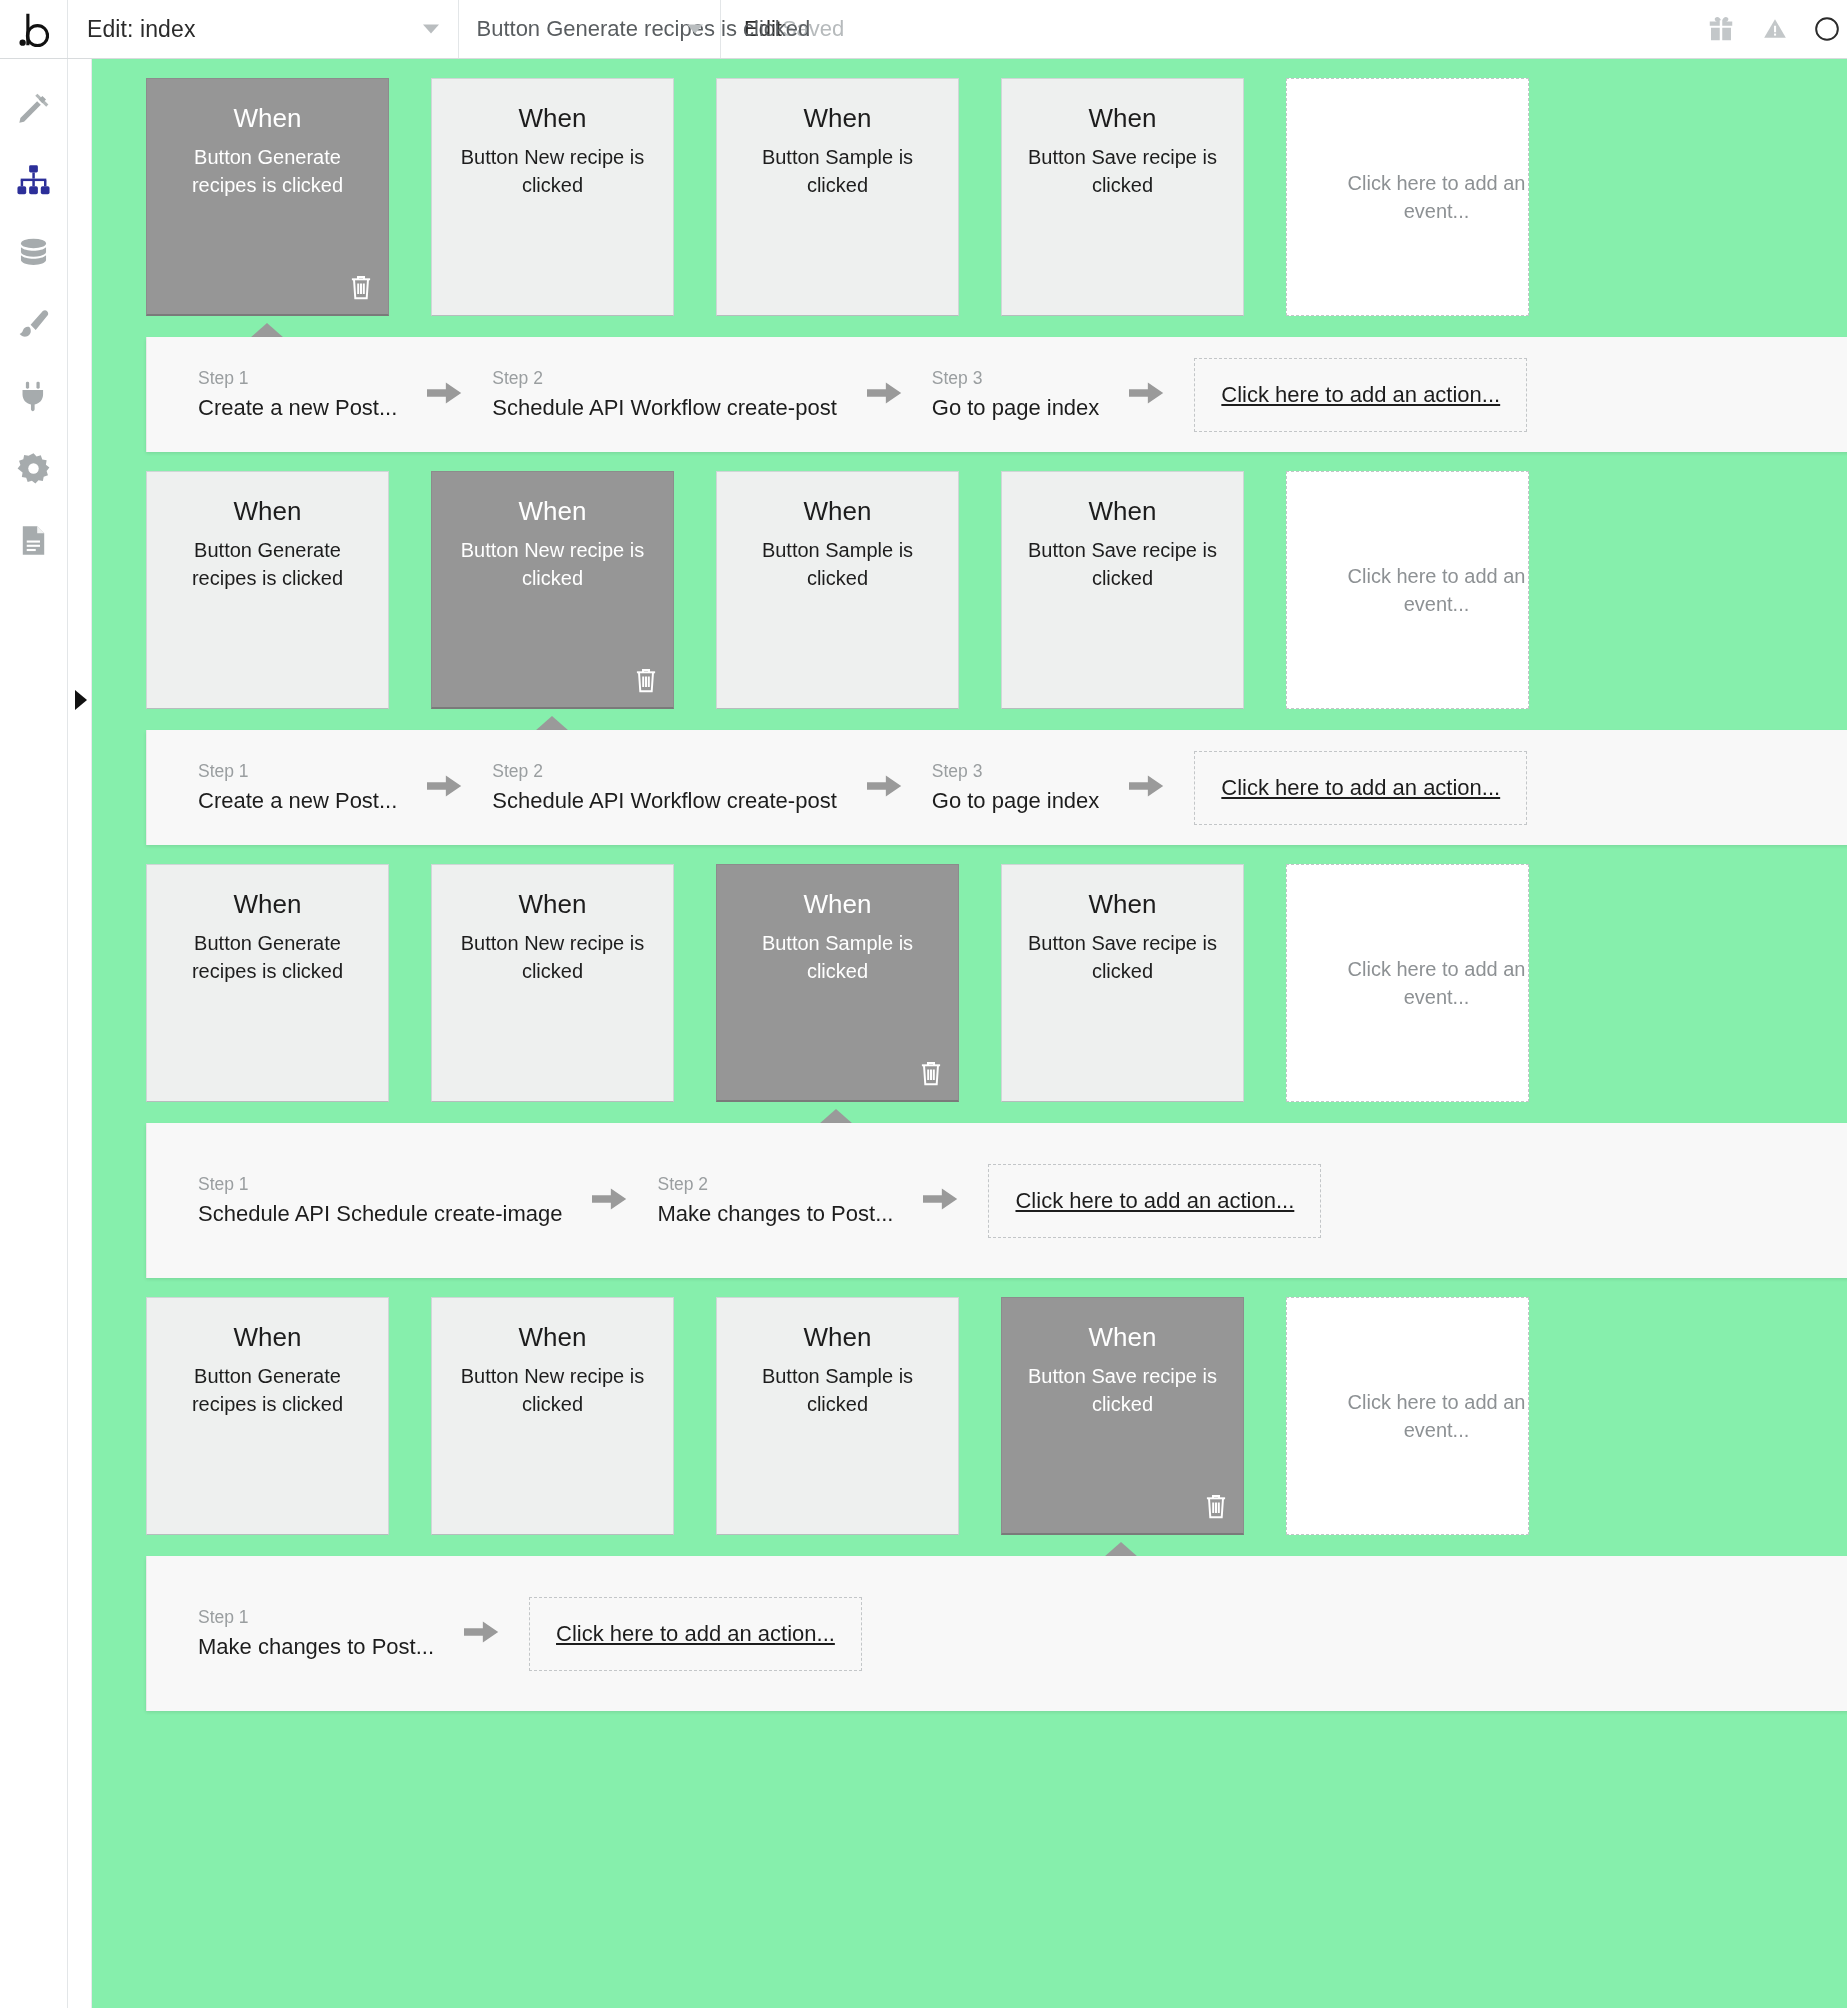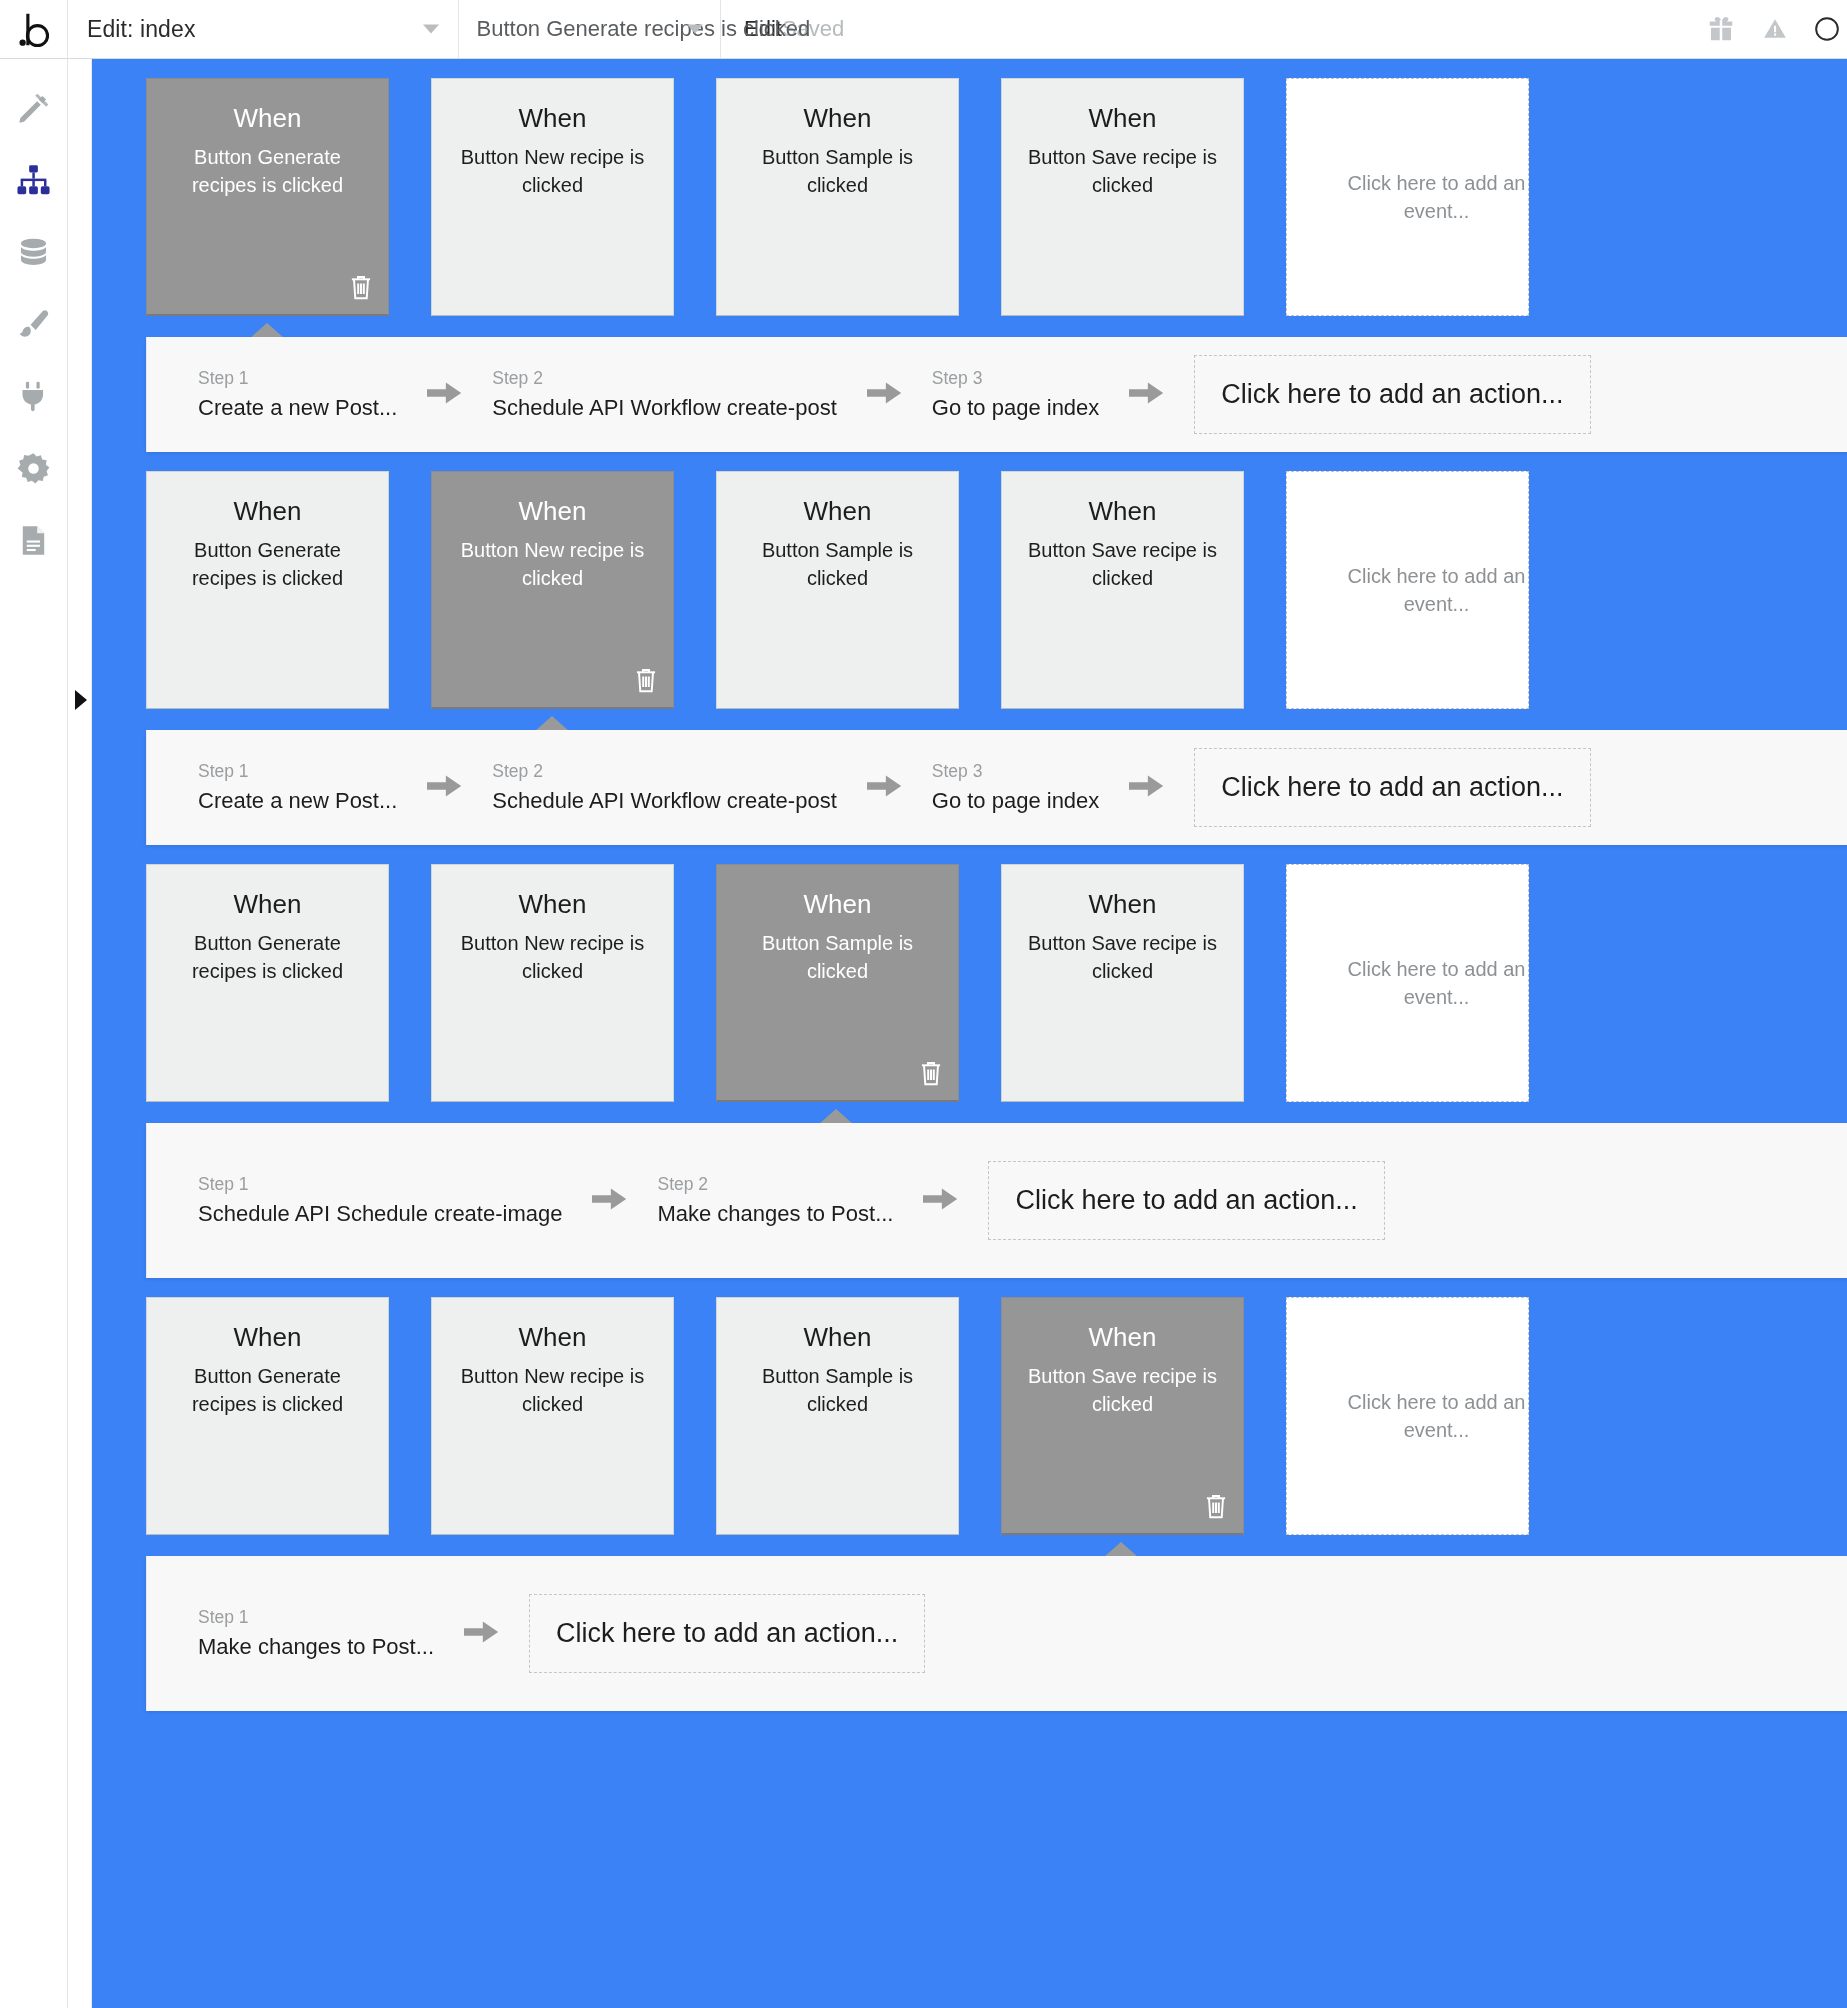--- a/index.html
+++ b/index.html
@@ -79,21 +79,21 @@
   }
   .rail-divider {
     position:absolute; left: 91px; top: 59px; width: 0.9px; height: 1949px;
     background: #e7eaec; z-index: 20;
   }
 
   
   .canvas {
     position: absolute; left: 92px; top: 59px;
     width: 1756px; height: 1949px;
-    background: #3b82f6; overflow: hidden;
+    background: #86efac; overflow: hidden;
   }
 
   .wf-group { position: relative; }
 
   .events-row {
     position: relative;
     display: flex; gap: 42px;
     padding-left: 54px;
     padding-top: 19px;
   }
@@ -167,21 +167,21 @@
   .step .nm  { font-size: 22px; color: #1d1d1d; line-height: 1.2; white-space: nowrap;}
 
   .arrow-sep { margin: 0 30px; display:flex; align-items:flex-end; padding-bottom: 3.5px;}
 
   .action-placeholder {
     border: 1.7px dashed #c3c6c8;
     padding: 23px 26px;
     display:flex; align-items:center; justify-content:center;
     background: #f8f8f8;
   }
-  .action-placeholder span { font-size: 27px; color: #1d1d1d; white-space: nowrap; }
+  .action-placeholder span { font-size: 22px; color: #1d1d1d; white-space: nowrap; text-decoration: underline; }
 </style>
 </head>
 <body>
 
 <div id="app">
 
   <div class="topbar">
 
     <div class="logo-cell">
       <svg width="30" height="35" viewBox="0 0 34 40">

